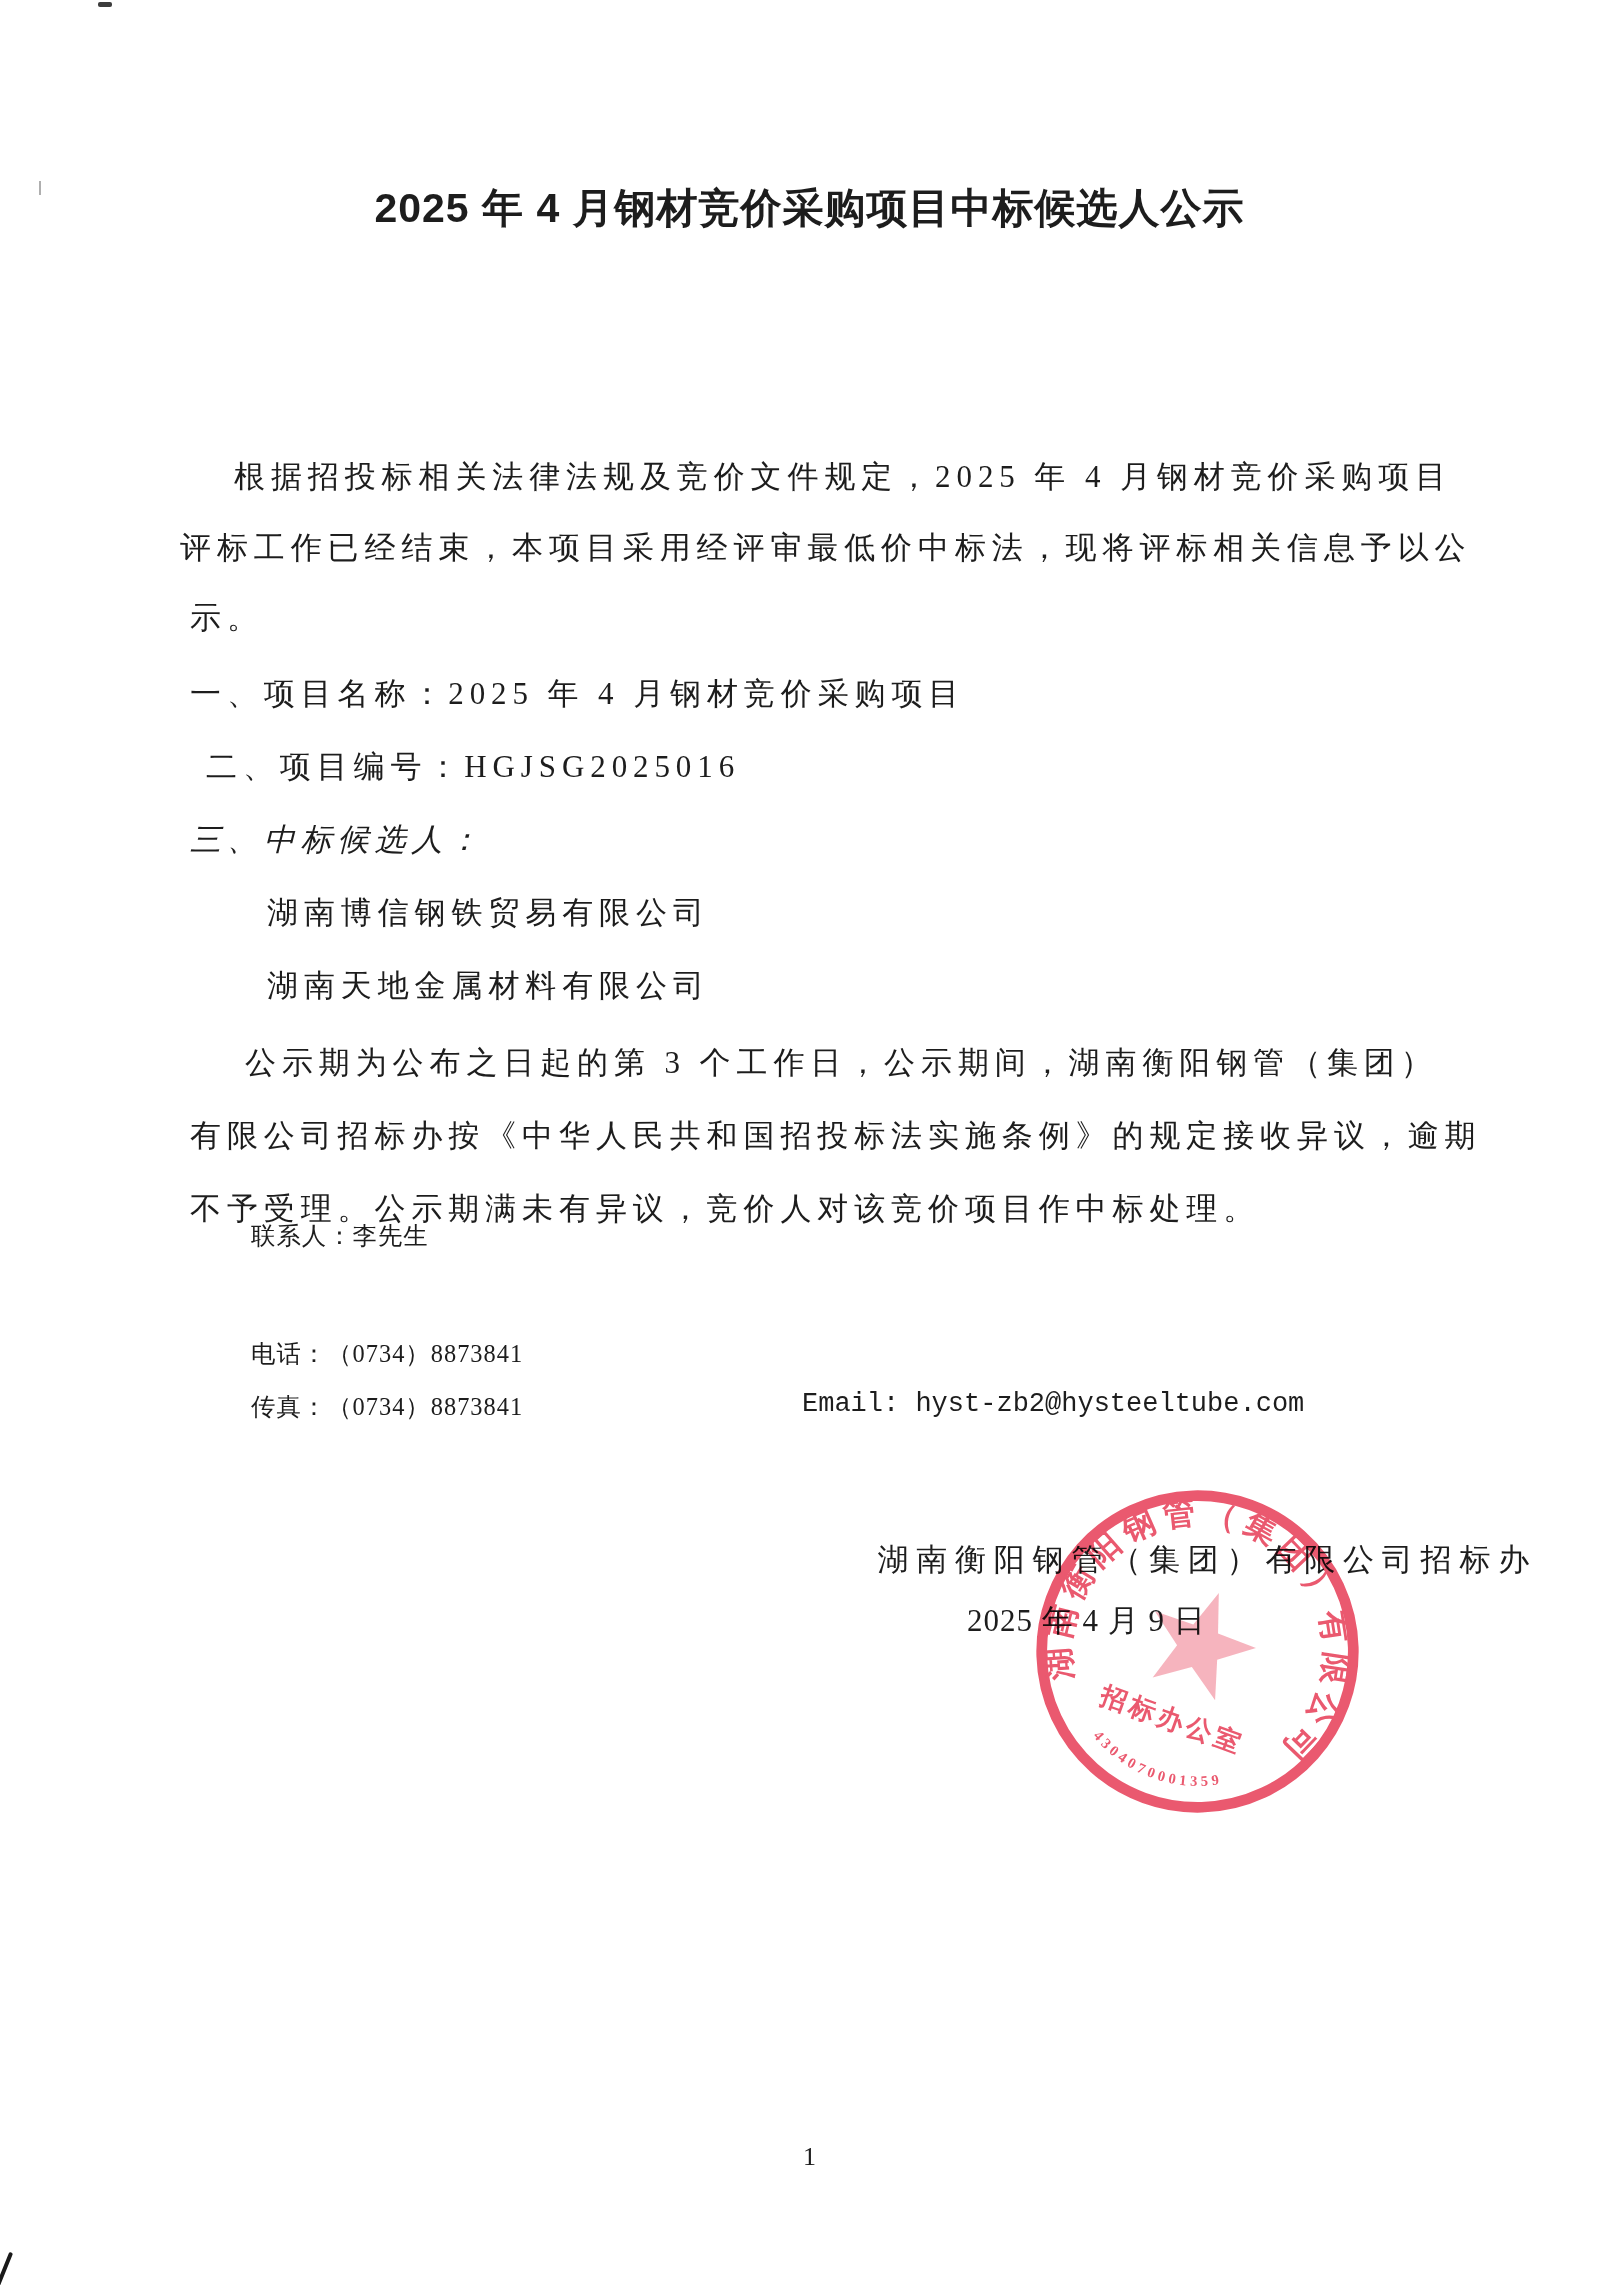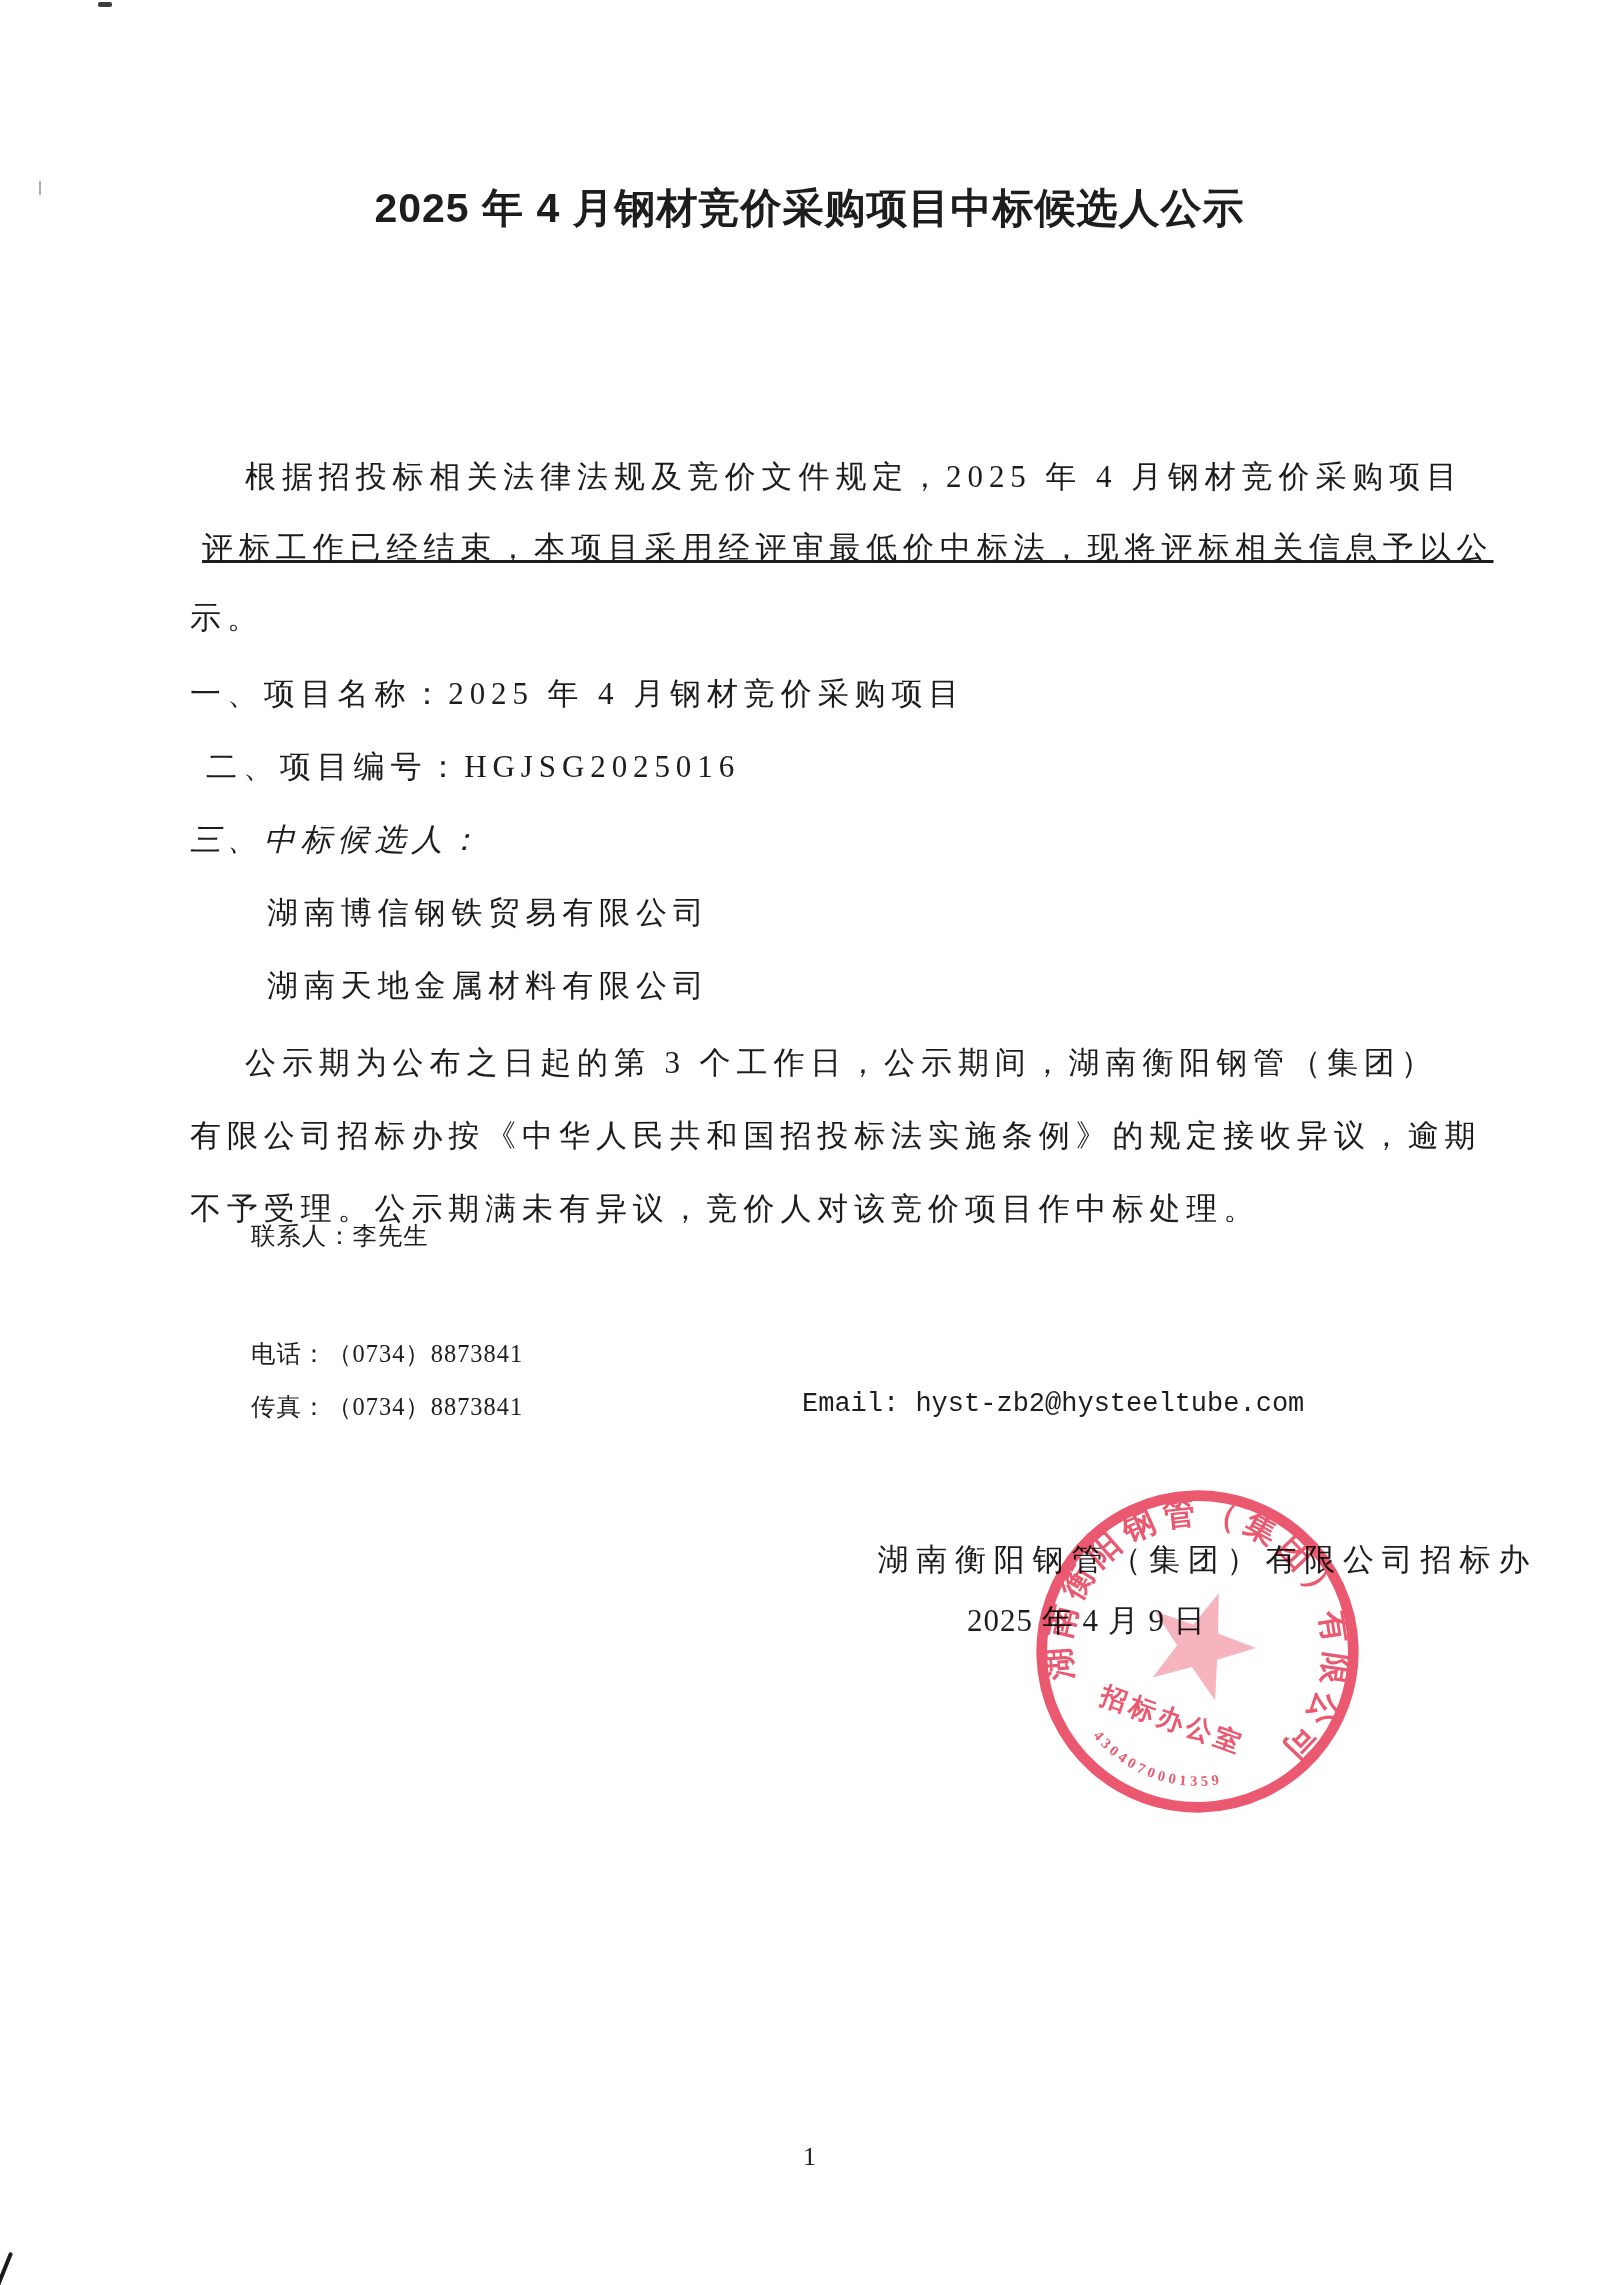--- a/index.html
+++ b/index.html
@@ -26,22 +26,22 @@
   .sig-org{
     position:absolute;top:1539px;right:82px;font-size:31px;letter-spacing:7.8px;white-space:pre;
   }
   .sig-date{
     position:absolute;top:1600px;left:967px;font-size:31px;letter-spacing:1px;white-space:pre;
   }
   .pagenum{
     position:absolute;top:2142px;left:0;width:100%;text-align:center;font-size:26px;
   }
   
-  .l1{top:456px;left:245px;}
-  .l2{top:527px;left:202px;text-decoration:underline;}
+  .l1{top:456px;left:234px;}
+  .l2{top:527px;left:180px;}
   .l3{top:597px;left:190px;}
   .l4{top:673px;left:190px;}
   .l5{top:746px;left:190px;margin-left:16px;}
   .l6{top:819px;left:190px;font-style:italic;}
   .l7{top:892px;left:267px;}
   .l8{top:965px;left:267px;}
   .l9{top:1042px;left:245px;}
   .l10{top:1115px;left:190px;}
   .l11{top:1188px;left:190px;}
   .c1{top:1220px;left:251px;}

